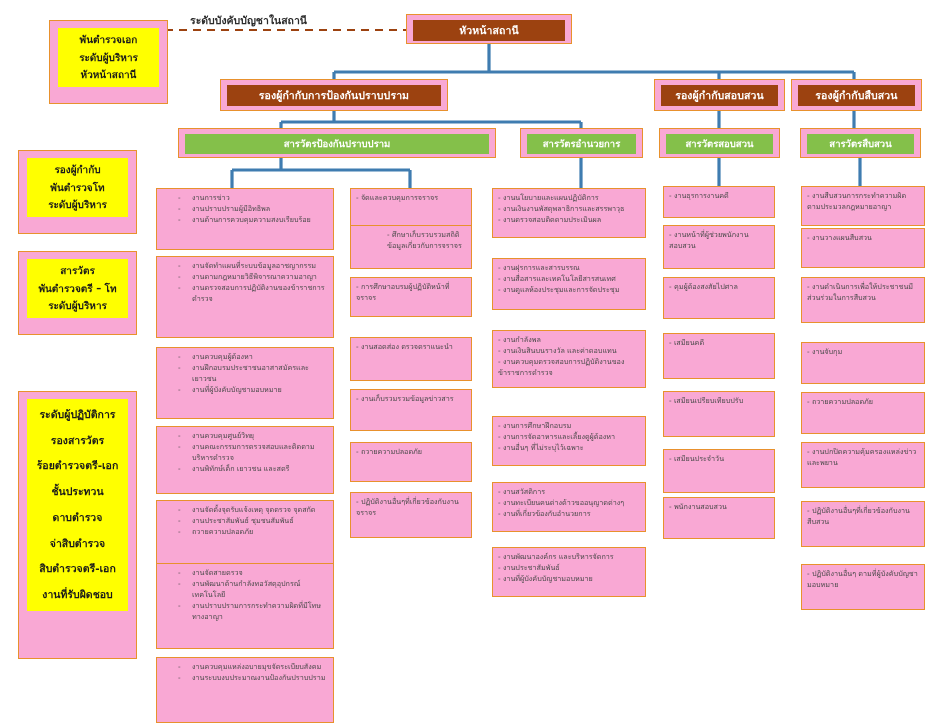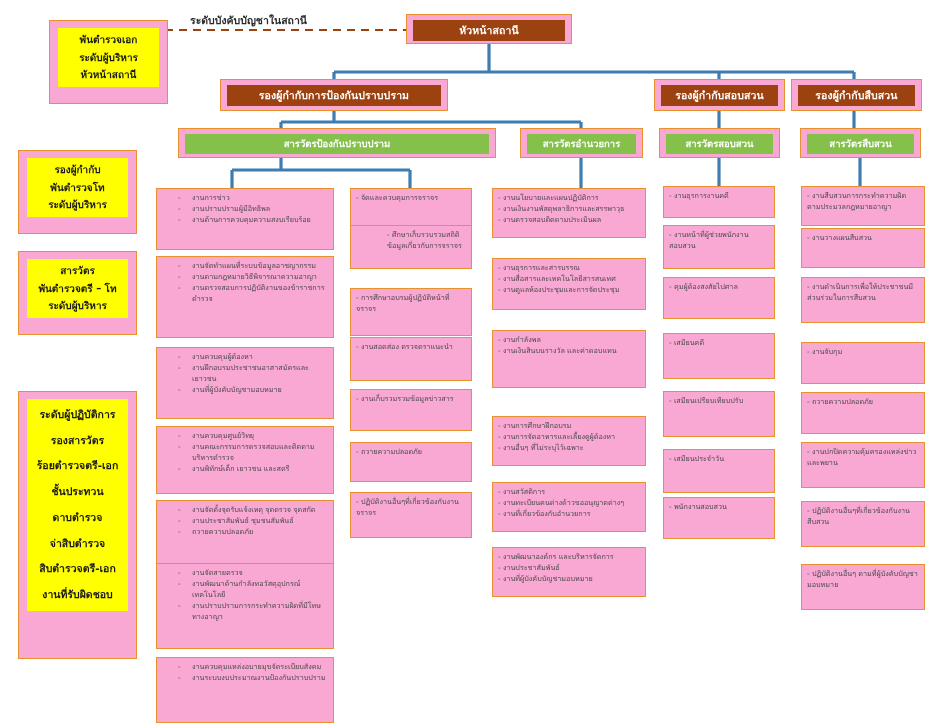--- a/index.html
+++ b/index.html
@@ -337,21 +337,21 @@
       <div class="node" style="left: 350px; top: 188px; width: 122px; height: 40px;">
         <div class="tasks dash">
           <div class="row">- จัดและควบคุมการจราจร</div>
         </div>
       </div>
       <div class="node" style="left: 350px; top: 225px; width: 122px; height: 44px; padding-left: 36px;">
         <div class="tasks dash">
           <div class="row">- ศึกษาเก็บรวบรวมสถิติข้อมูลเกี่ยวกับการจราจร</div>
         </div>
       </div>
-      <div class="node" style="left: 350px; top: 288px; width: 122px; height: 48px;">
+      <div class="node" style="left: 350px; top: 277px; width: 122px; height: 40px;">
         <div class="tasks dash">
           <div class="row">- การศึกษาอบรมผู้ปฏิบัติหน้าที่จราจร</div>
         </div>
       </div>
       <div class="node" style="left: 350px; top: 337px; width: 122px; height: 44px;">
         <div class="tasks dash">
           <div class="row">- งานสอดส่อง ตรวจตราแนะนำ</div>
         </div>
       </div>
       <div class="node" style="left: 350px; top: 389px; width: 122px; height: 42px;">
@@ -374,29 +374,30 @@
   <div id="col-administration">
       <div class="node" style="left: 492px; top: 188px; width: 154px; height: 50px;">
         <div class="tasks dash">
           <div class="row">- งานนโยบายและแผนปฏิบัติการ</div>
           <div class="row">- งานเงินงานพัสดุพลาธิการและสรรพาวุธ</div>
           <div class="row">- งานตรวจสอบติดตามประเมินผล</div>
         </div>
       </div>
       <div class="node" style="left: 492px; top: 258px; width: 154px; height: 52px;">
         <div class="tasks dash">
-          <div class="row">- งานธุรการและสารบรรณ</div>
+          <div class="row">- งานฝุรการและสารบรรณ</div>
           <div class="row">- งานสื่อสารและเทคโนโลยีสารสนเทศ</div>
           <div class="row">- งานดูแลห้องประชุมและการจัดประชุม</div>
         </div>
       </div>
       <div class="node" style="left: 492px; top: 330px; width: 154px; height: 58px;">
         <div class="tasks dash">
           <div class="row">- งานกำลังพล</div>
           <div class="row">- งานเงินสินบนรางวัล และค่าตอบแทน</div>
+          <div class="row">- งานควบคุมตรวจสอบการปฏิบัติงานของข้าราชการตำรวจ</div>
         </div>
       </div>
       <div class="node" style="left: 492px; top: 416px; width: 154px; height: 50px;">
         <div class="tasks dash">
           <div class="row">- งานการศึกษาฝึกอบรม</div>
           <div class="row">- งานการจัดอาหารและเลี้ยงดูผู้ต้องหา</div>
           <div class="row">- งานอื่นๆ ที่ไม่ระบุไว้เฉพาะ</div>
         </div>
       </div>
       <div class="node" style="left: 492px; top: 482px; width: 154px; height: 50px;">

